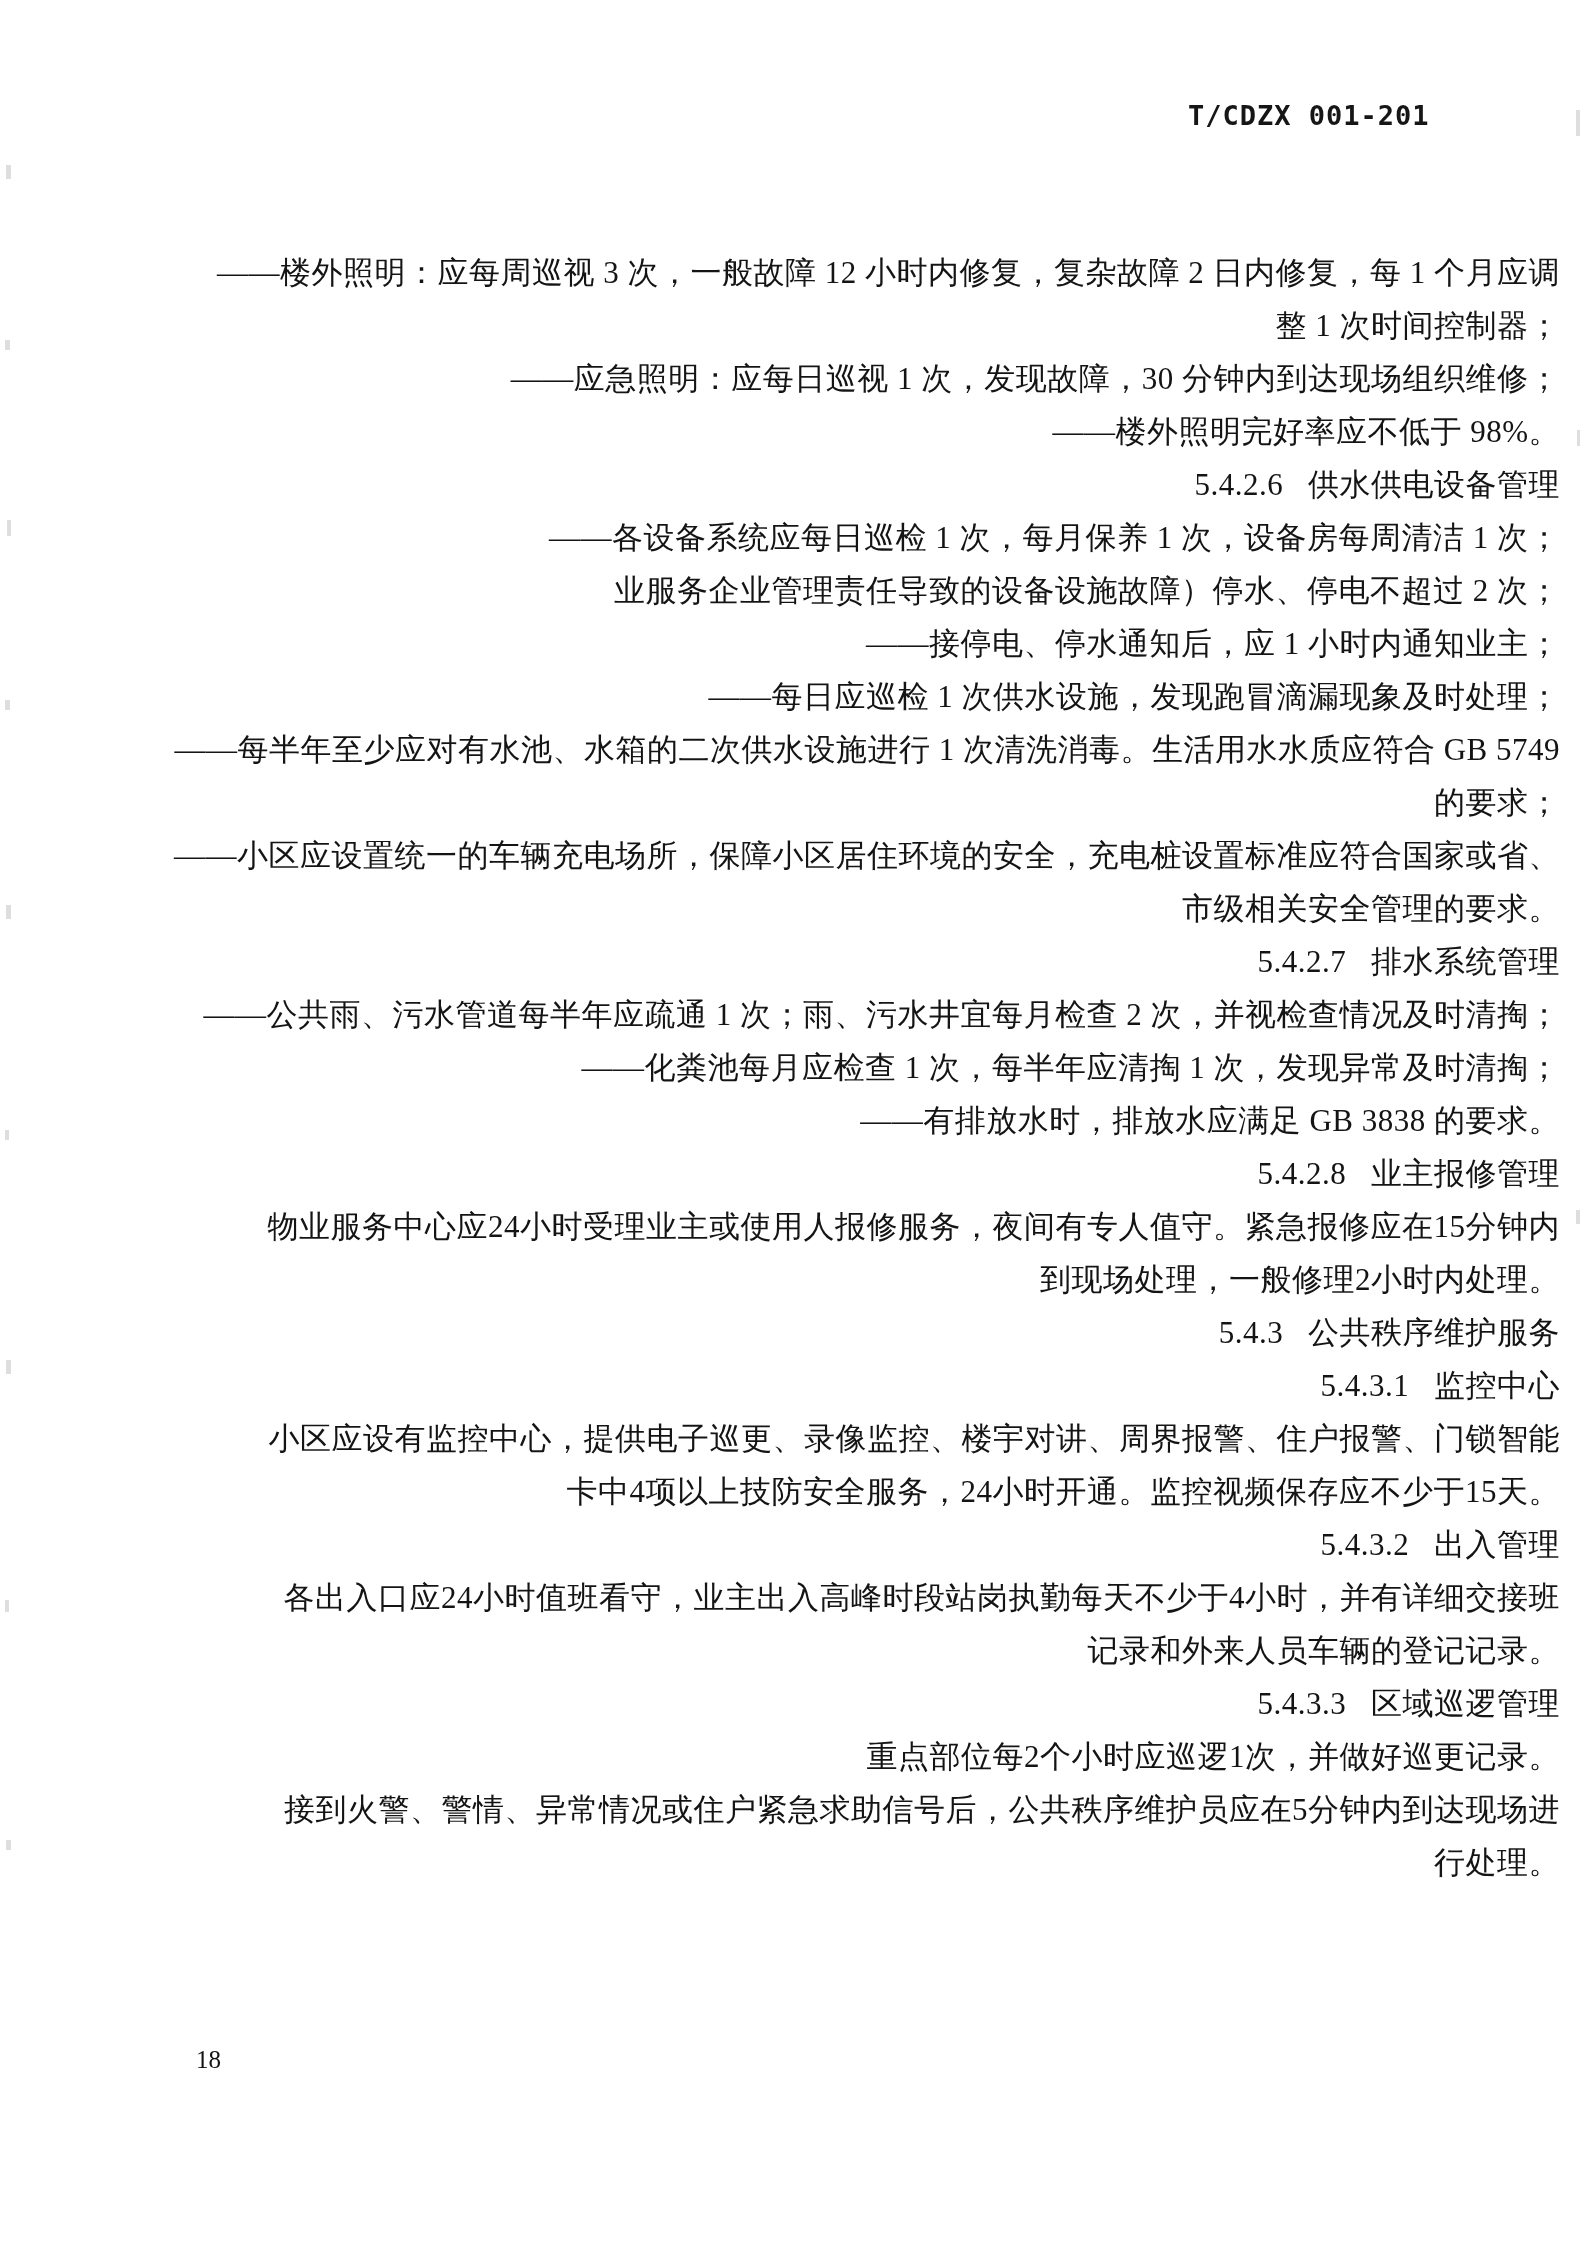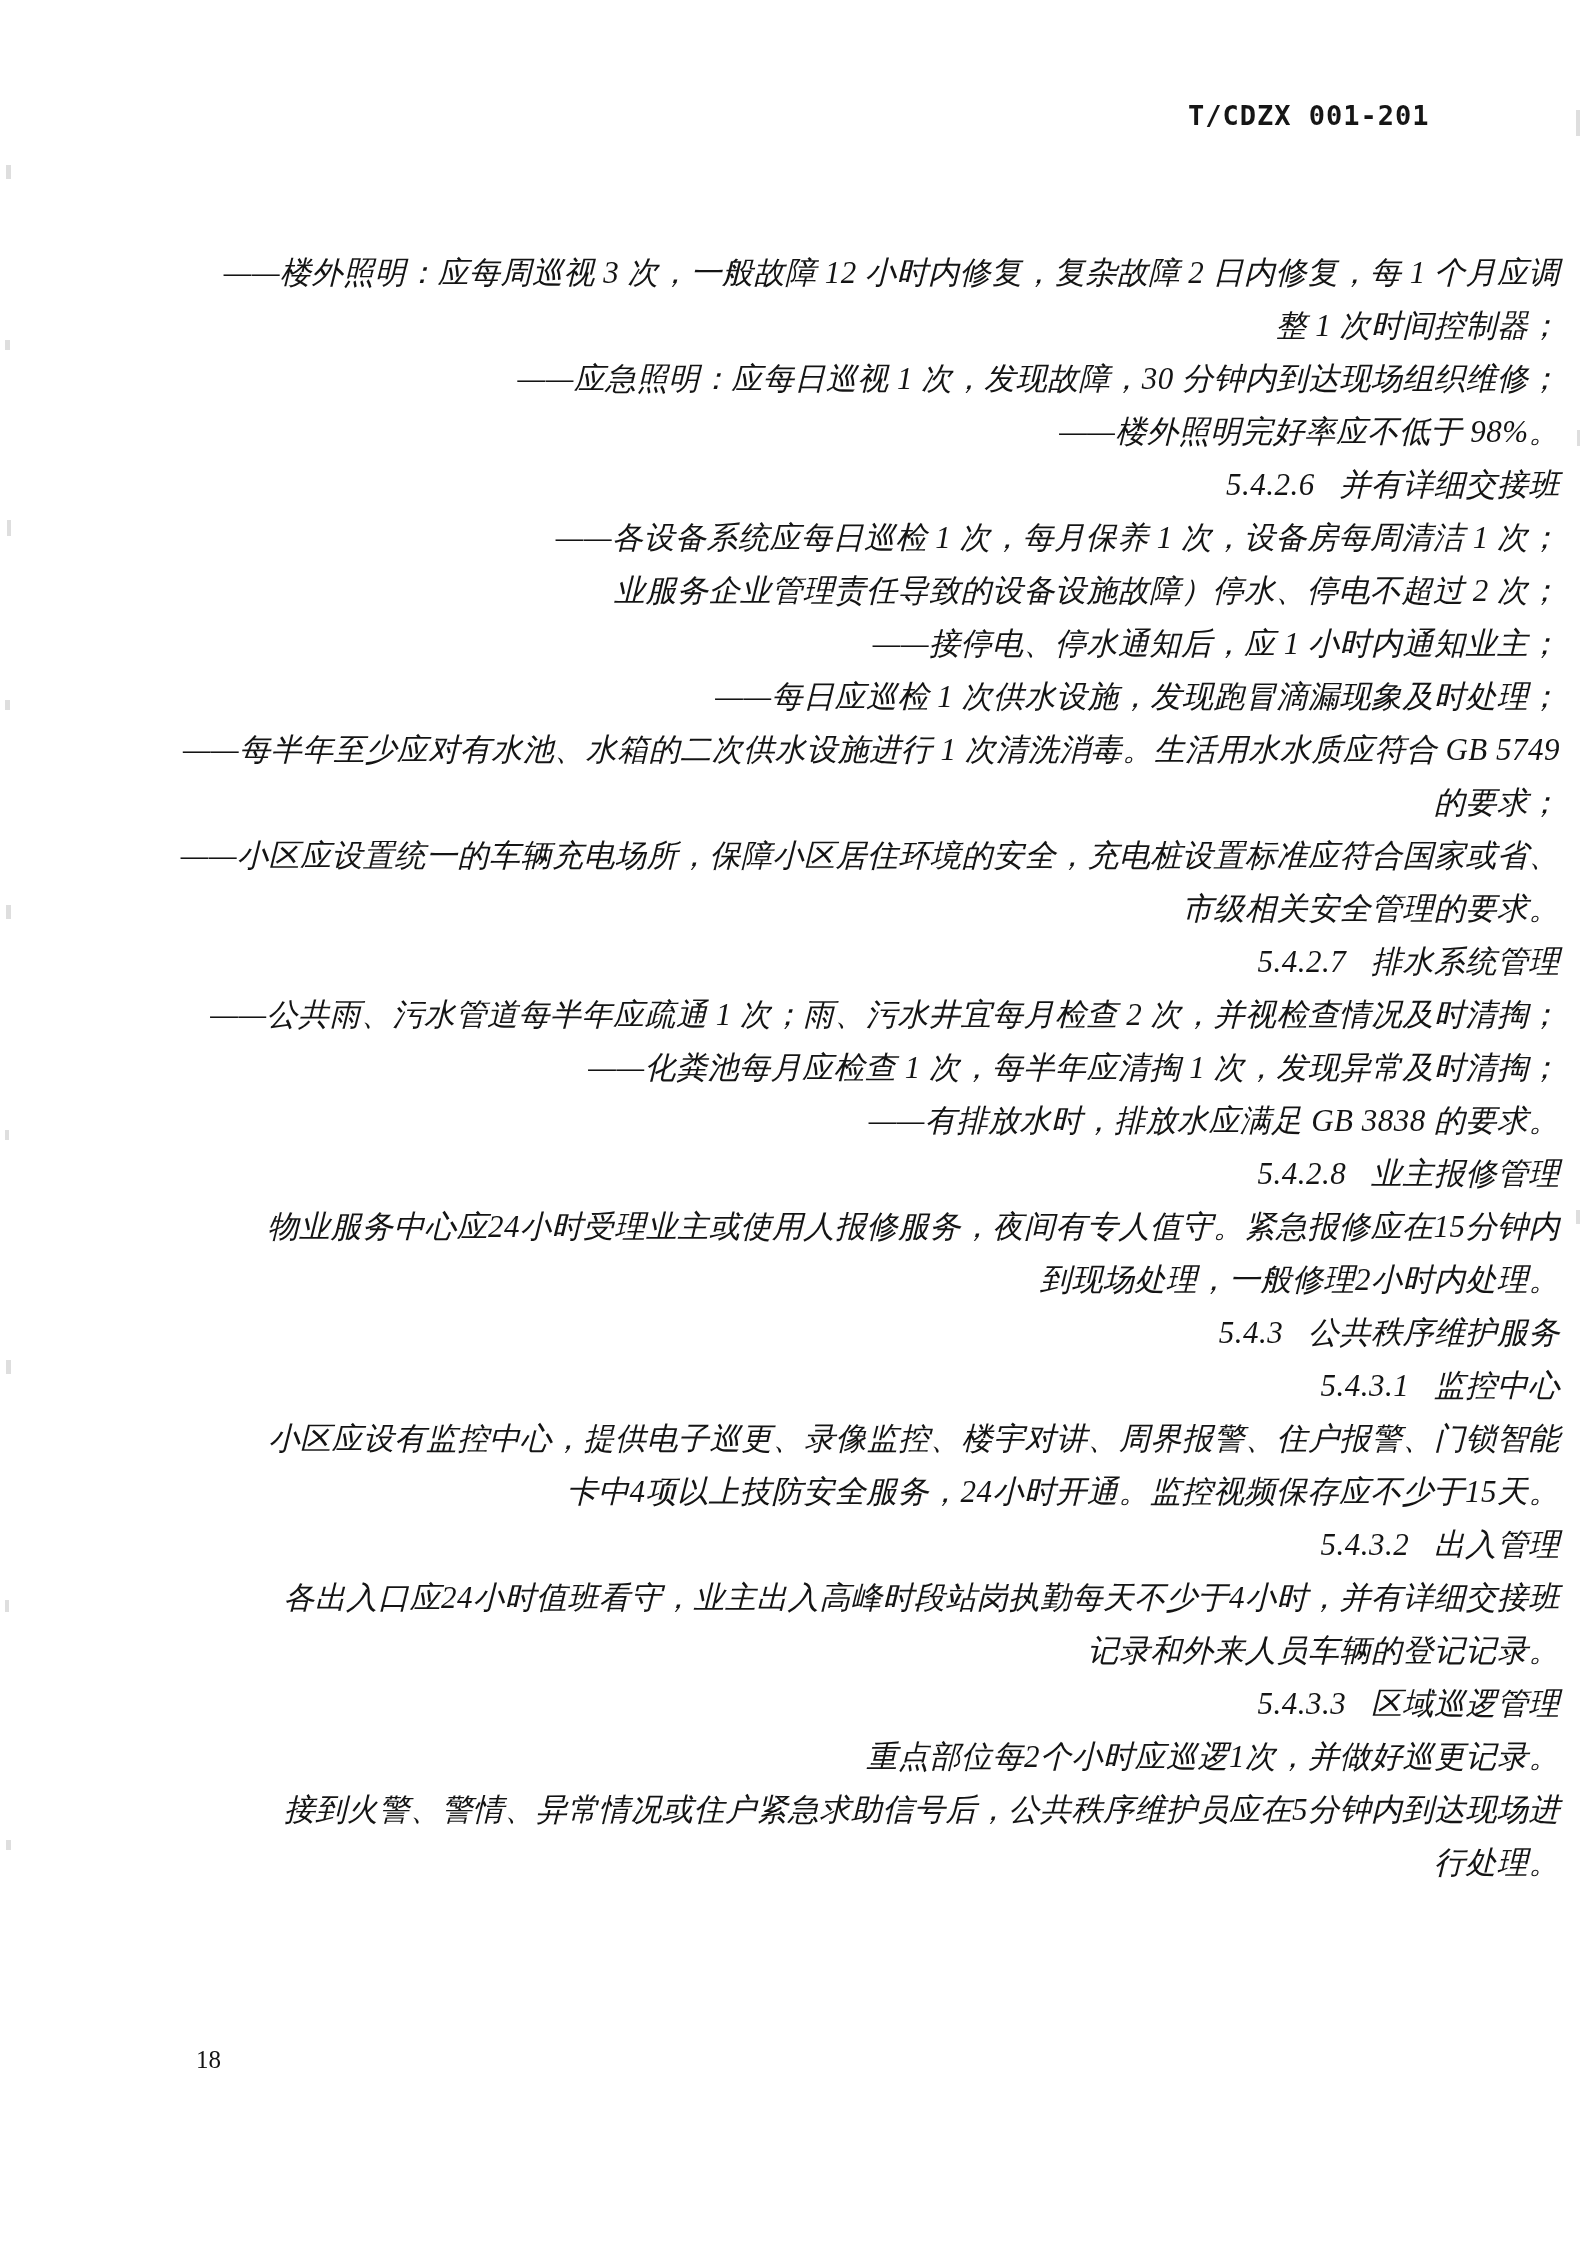--- a/index.html
+++ b/index.html
@@ -35,21 +35,20 @@
     width: 1420px;
     font-family: "Liberation Serif", "DejaVu Serif", serif;
     font-size: 31px;
     color: #141414;
   }
   .line {
     height: 53px;
     line-height: 53px;
     white-space: pre;
     letter-spacing: 0.5px;
-    font-style: italic;
   }
   .line-para {
     padding-left: 64px;
   }
   .line-heading {
     letter-spacing: 0.5px;
   }
   .page-number {
     position: absolute;
     top: 2046px;
@@ -83,21 +82,21 @@
 <div class="page">
 
   <div class="doc-code">T/CDZX 001-201</div>
 
   <div class="body-text">
 
   <div class="line line-item">——楼外照明：应每周巡视 3 次，一般故障 12 小时内修复，复杂故障 2 日内修复，每 1 个月应调</div>
       <div class="line line-wrap">整 1 次时间控制器；</div>
       <div class="line line-item">——应急照明：应每日巡视 1 次，发现故障，30 分钟内到达现场组织维修；</div>
       <div class="line line-item">——楼外照明完好率应不低于 98%。</div>
-      <div class="line line-heading">5.4.2.6   并有详细交接班</div>
+      <div class="line line-heading">5.4.2.6   供水供电设备管理</div>
       <div class="line line-item">——各设备系统应每日巡检 1 次，每月保养 1 次，设备房每周清洁 1 次；</div>
       <div class="line line-wrap">业服务企业管理责任导致的设备设施故障）停水、停电不超过 2 次；</div>
       <div class="line line-item">——接停电、停水通知后，应 1 小时内通知业主；</div>
       <div class="line line-item">——每日应巡检 1 次供水设施，发现跑冒滴漏现象及时处理；</div>
       <div class="line line-item">——每半年至少应对有水池、水箱的二次供水设施进行 1 次清洗消毒。生活用水水质应符合 GB 5749</div>
       <div class="line line-wrap">的要求；</div>
       <div class="line line-item">——小区应设置统一的车辆充电场所，保障小区居住环境的安全，充电桩设置标准应符合国家或省、</div>
       <div class="line line-wrap">市级相关安全管理的要求。</div>
       <div class="line line-heading">5.4.2.7   排水系统管理</div>
       <div class="line line-item">——公共雨、污水管道每半年应疏通 1 次；雨、污水井宜每月检查 2 次，并视检查情况及时清掏；</div>

